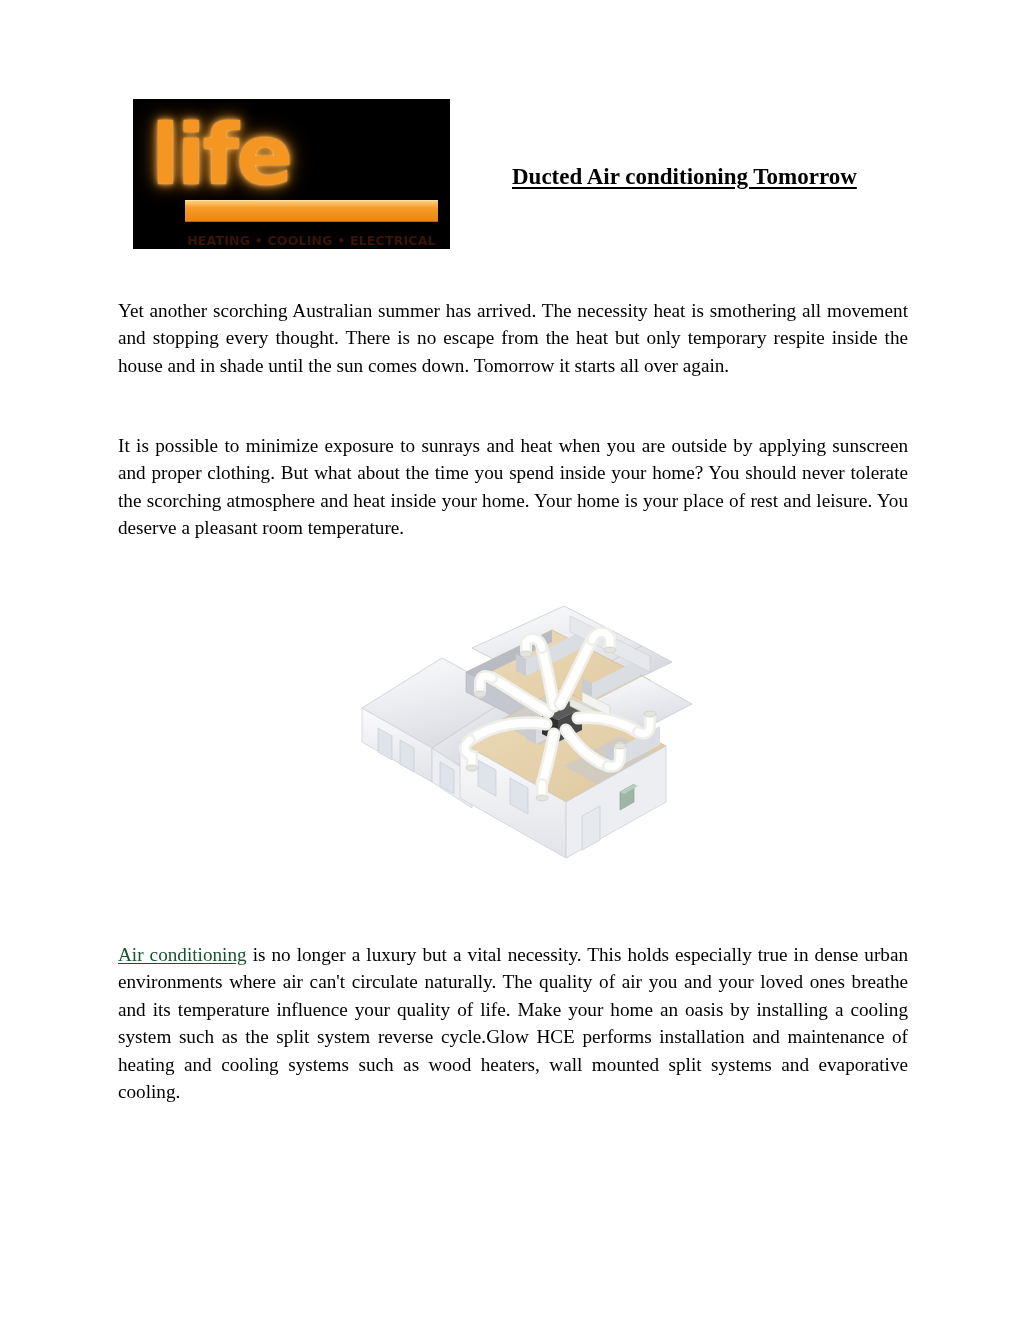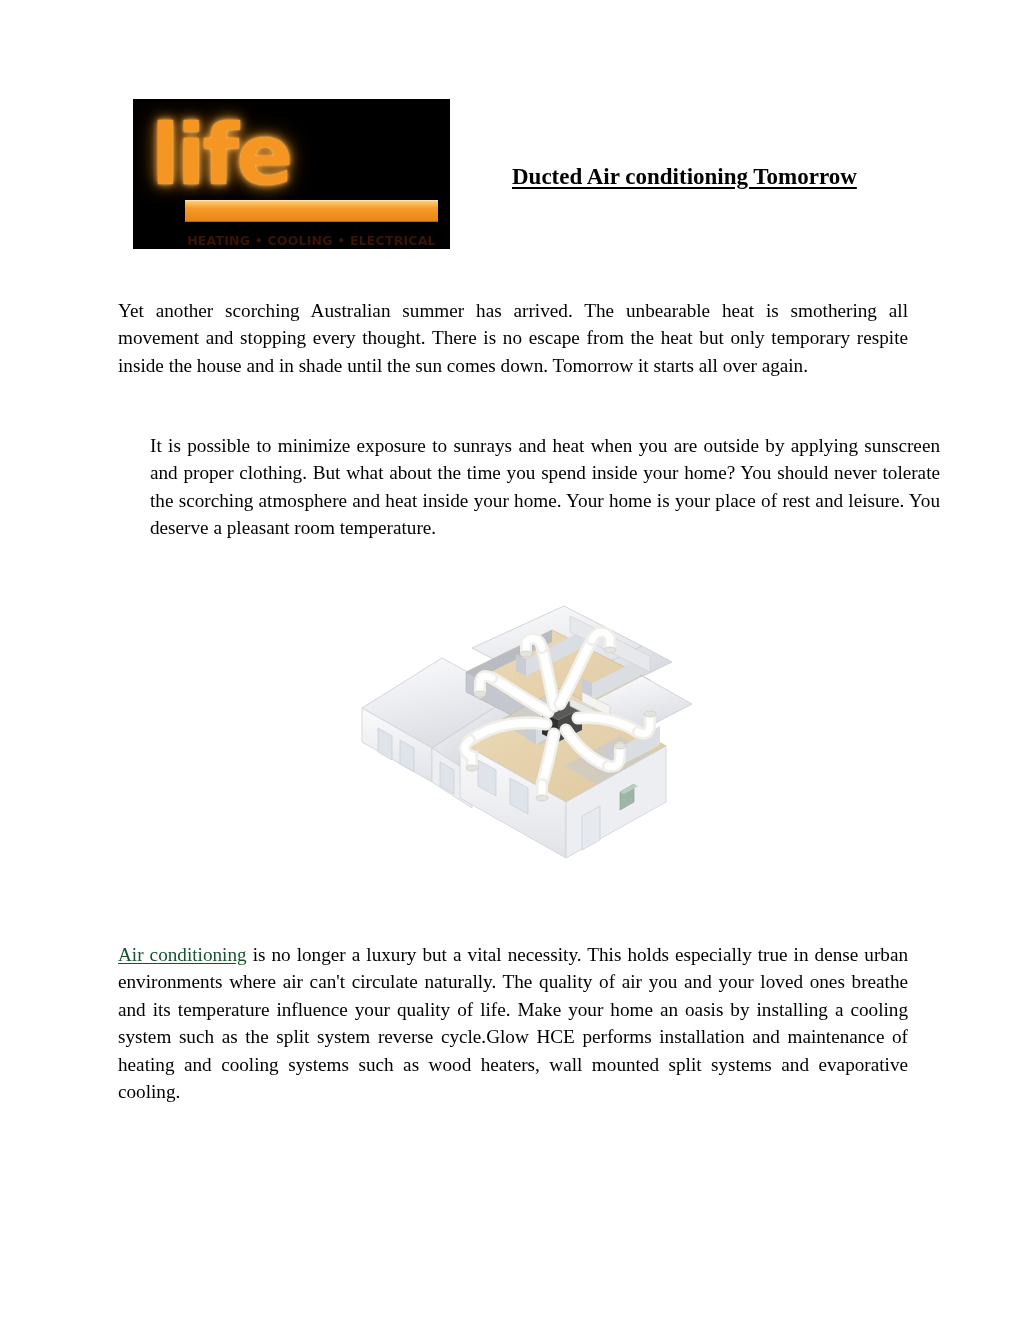--- a/index.html
+++ b/index.html
@@ -125,42 +125,42 @@
     position: absolute;
     left: 320px;
     top: 596px;
     width: 390px;
     height: 320px;
   }
   .figure-wrap svg { display: block; }
 
   
   .para-block-1 { position: absolute; left: 118px; top: 297px; width: 790px; }
-  .para-block-2 { position: absolute; left: 118px; top: 432px; width: 790px; margin-left: 32px; }
+  .para-block-2 { position: absolute; left: 118px; top: 432px; width: 790px; }
   .para-block-3 { position: absolute; left: 118px; top: 941px; width: 790px; }
 </style>
 </head>
 <body>
 
 <div class="page">
 
   <div class="header">
 
     <div class="logo-block">
       <div class="logo-wordmark">life</div>
       <div class="logo-tagbar">
         <div class="logo-tagline">HEATING • COOLING • ELECTRICAL</div>
       </div>
     </div>
 
     <div class="doc-title">Ducted Air conditioning Tomorrow</div>
   </div>
 
   <div class="para-block-1">
-    <p class="para">Yet another scorching Australian summer has arrived. The unbearable heat is smothering all movement and stopping every thought. There is no escape from the heat but only temporary respite inside the house and in shade until the sun comes down. Tomorrow it starts all over again.</p>
+    <p class="para">Yet another scorching Australian summer has arrived. The necessity heat is smothering all movement and stopping every thought. There is no escape from the heat but only temporary respite inside the house and in shade until the sun comes down. Tomorrow it starts all over again.</p>
   </div>
 
   <div class="para-block-2">
     <p class="para">It is possible to minimize exposure to sunrays and heat when you are outside by applying sunscreen and proper clothing. But what about the time you spend inside your home? You should never tolerate the scorching atmosphere and heat inside your home. Your home is your place of rest and leisure. You deserve a pleasant room temperature.</p>
   </div>
 
   <div class="figure-wrap">
     <svg width="390" height="320" viewBox="0 0 390 320" xmlns="http://www.w3.org/2000/svg">
       <defs>
         <linearGradient id="roofG" x1="0" y1="0" x2="0.4" y2="1">

